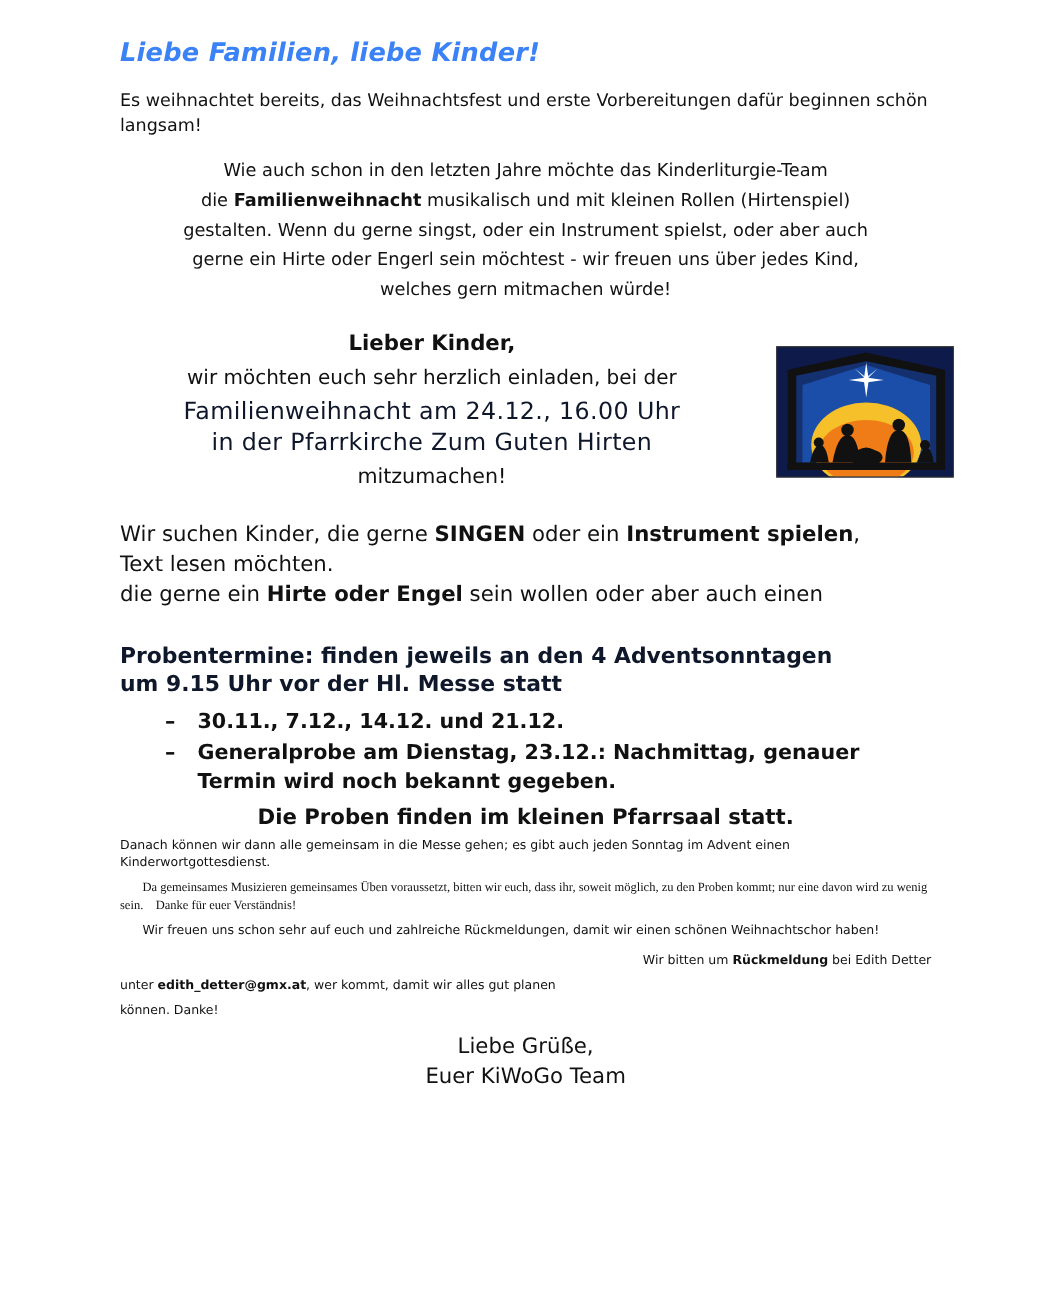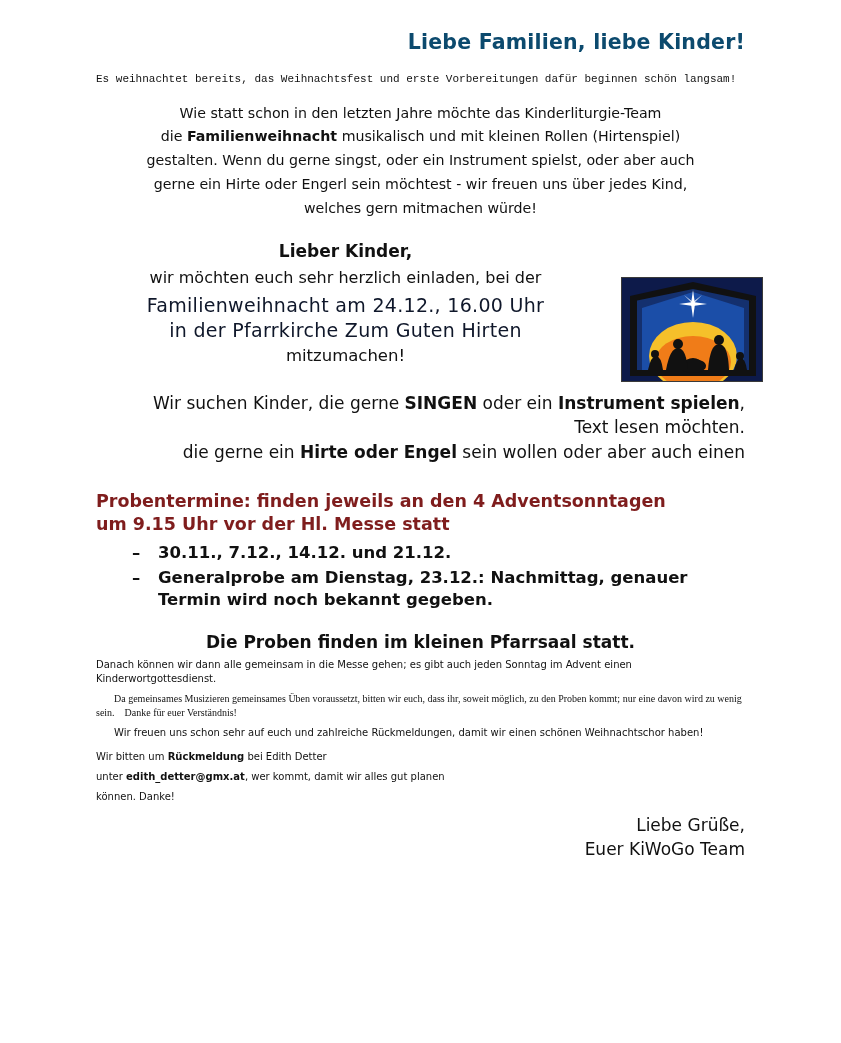--- a/index.html
+++ b/index.html
@@ -15,32 +15,32 @@
     color: #111111;
     overflow: hidden;
   }
   .page {
     position: relative;
     width: 841px;
     height: 1043px;
     padding: 26px 96px 0 96px;
   }
   .title {
-    text-align: right;
-    color: #0c4a6e;
-    font-weight: bold;
+    text-align: left;
+    color: #3b82f6;
+    font-weight: bold;
+    font-style: italic;
     font-size: 20.5px;
     letter-spacing: 0.2px;
     margin: 4px 0 18px 0;
   }
   .p-intro {
-    font-size: 11px;
+    font-size: 14px;
     line-height: 1.42;
     margin: 0 0 16px 0;
-    font-family: Liberation Mono, monospace;
   }
   .p-center {
     text-align: center;
     font-size: 14.2px;
     line-height: 1.40;
     margin: 0 0 4px 0;
     padding: 0 14px;
   }
   .b { font-weight: bold; }
   .block-invite {
@@ -72,30 +72,30 @@
     right: 78px;
     top: 277px;
     width: 142px;
     height: 105px;
     border: 1px solid #3a3a3a;
     overflow: hidden;
     background: #0b1030;
   }
   .block-search {
     margin-top: 26px;
-    text-align: right;
+    text-align: left;
     font-size: 17px;
     line-height: 1.42;
   }
   .block-search .b { font-weight: bold; }
   .rehearsal {
     margin-top: 26px;
   }
   .red {
-    color: #7f1d1d;
+    color: #0f172a;
     font-weight: bold;
     font-size: 17.5px;
     line-height: 1.32;
   }
   .bullets {
     margin: 6px 0 0 0;
     padding: 0;
     list-style: none;
     font-size: 16.5px;
     line-height: 1.38;
@@ -108,49 +108,49 @@
   }
   .bullets li .dash {
     position: absolute;
     left: 36px;
     top: 0;
   }
   .probe-center {
     text-align: center;
     font-weight: bold;
     font-size: 17px;
-    margin-top: 20px;
+    margin-top: 8px;
   }
   .p-body {
     font-size: 10px;
     line-height: 1.40;
     margin: 6px 0 0 0;
   }
   .p-body.indent { text-indent: 18px; }
   .p-body .b { font-weight: bold; }
   .closing {
-    text-align: right;
+    text-align: center;
     font-size: 17px;
     line-height: 1.38;
     margin-top: 10px;
   }
   .mono-b { font-weight: bold; }
   .sp { white-space: pre-wrap; font-family: Liberation Serif, serif; }
 </style>
 </head>
 <body>
 
 <div class="page">
 
   <div class="title">Liebe Familien, liebe Kinder!</div>
 
   <p class="p-intro">Es weihnachtet bereits, das Weihnachtsfest und erste Vorbereitungen dafür beginnen schön langsam!</p>
 
   <div>
-    <div class="p-center">Wie statt schon in den letzten Jahre möchte das Kinderliturgie-Team</div>
+    <div class="p-center">Wie auch schon in den letzten Jahre möchte das Kinderliturgie-Team</div>
     <div class="p-center"><span>die </span><span class="b">Familienweihnacht</span><span> musikalisch und mit kleinen Rollen (Hirtenspiel)</span></div>
     <div class="p-center">gestalten. Wenn du gerne singst, oder ein Instrument spielst, oder aber auch</div>
     <div class="p-center">gerne ein Hirte oder Engerl sein möchtest - wir freuen uns über jedes Kind,</div>
     <div class="p-center">welches gern mitmachen würde!</div>
   </div>
 
   <div class="nativity">
     <svg viewBox="0 0 142 105" width="142" height="105">
       <rect x="0" y="0" width="142" height="105" fill="#0d1a4a"></rect>
       <path d="M0 0 H142 V105 H0 Z" fill="#0d1a4a"></path>
@@ -203,21 +203,21 @@
       <li><span class="dash">–</span><span>30.11., 7.12., 14.12. und 21.12.</span></li>
       <li><span class="dash">–</span><span>Generalprobe am Dienstag, 23.12.: Nachmittag, genauer Termin wird noch bekannt gegeben.</span></li>
     </ul>
     <div class="probe-center">Die Proben finden im kleinen Pfarrsaal statt.</div>
   </div>
 
   <p class="p-body">Danach können wir dann alle gemeinsam in die Messe gehen; es gibt auch jeden Sonntag im Advent einen Kinderwortgottesdienst.</p>
   <p class="p-body indent sp">Da gemeinsames Musizieren gemeinsames Üben voraussetzt, bitten wir euch, dass ihr, soweit möglich, zu den Proben kommt; nur eine davon wird zu wenig sein.    Danke für euer Verständnis!</p>
   <p class="p-body indent">Wir freuen uns schon sehr auf euch und zahlreiche Rückmeldungen, damit wir einen schönen Weihnachtschor haben!</p>
 
-  <div class="p-body" style="text-align:left; margin-top:10px;"><span>Wir bitten um </span><span class="b">Rückmeldung</span><span> bei Edith Detter</span></div>
+  <div class="p-body" style="text-align:right; margin-top:10px;"><span>Wir bitten um </span><span class="b">Rückmeldung</span><span> bei Edith Detter</span></div>
   <div class="p-body"><span>unter </span><span class="mono-b">edith_detter@gmx.at</span><span>, wer kommt, damit wir alles gut planen</span></div>
   <div class="p-body">können. Danke!</div>
 
   <div class="closing">
     <div>Liebe Grüße,</div>
     <div>Euer KiWoGo Team</div>
   </div>
 
 </div>
 

